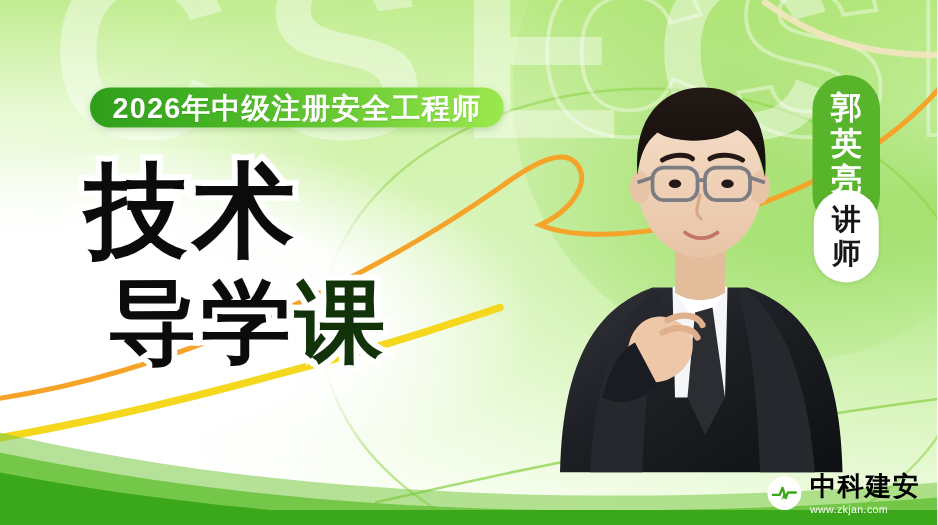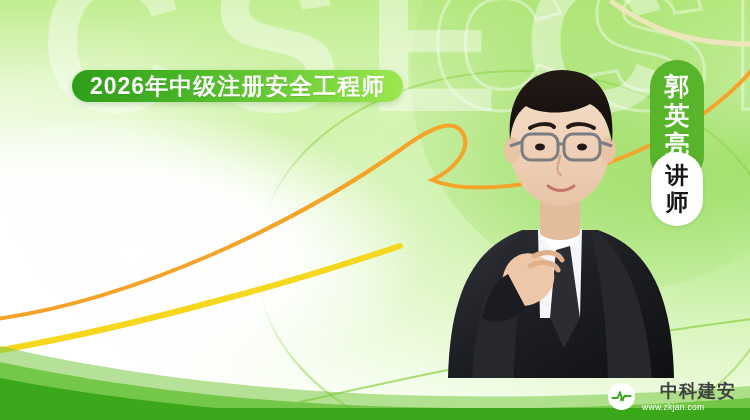--- a/index.html
+++ b/index.html
@@ -138,21 +138,21 @@
     display:flex;align-items:center;gap:7px;
   }
   .brand-mark{
     width:27px;height:27px;border-radius:50%;
     background:#ffffff;
     display:flex;align-items:center;justify-content:center;
     flex:none;
   }
   .brand-text{display:flex;flex-direction:column;line-height:1;}
   .brand-name{
-    color:#404040;font-size:18px;font-weight:700;letter-spacing:1px;margin-left:18px;
+    color:#000000;font-size:21px;font-weight:700;letter-spacing:1px;
   }
   .brand-url{
     color:#ffffff;font-size:8.5px;font-weight:400;letter-spacing:.3px;margin-top:3px;
   }
 </style>
 </head>
 <body>
 
 <div id="poster">
 
@@ -248,20 +248,24 @@
       <path d="M100,248 C112,242 124,244 128,252" stroke="#e0b08d" stroke-width="5" fill="none" stroke-linecap="round"></path>
 
       <path d="M52,300 C58,276 66,262 78,256 L96,290 C84,302 68,308 52,300 Z" fill="#1a1c21"></path>
     </g>
   </svg>
 
   <div class="title-pill">
     <span>2026年中级注册安全工程师</span>
   </div>
 
+  <div class="headline">
+    <div class="hl-line">技术</div>
+    <div class="hl-line hl-line2"><span>导学</span><span class="accent">课</span></div>
+  </div>
 
   <div class="instructor">
     <div class="ins-name">
       <span>郭</span>
       <span>英</span>
       <span>亮</span>
     </div>
     <div class="ins-role">
       <span>讲</span>
       <span>师</span>

